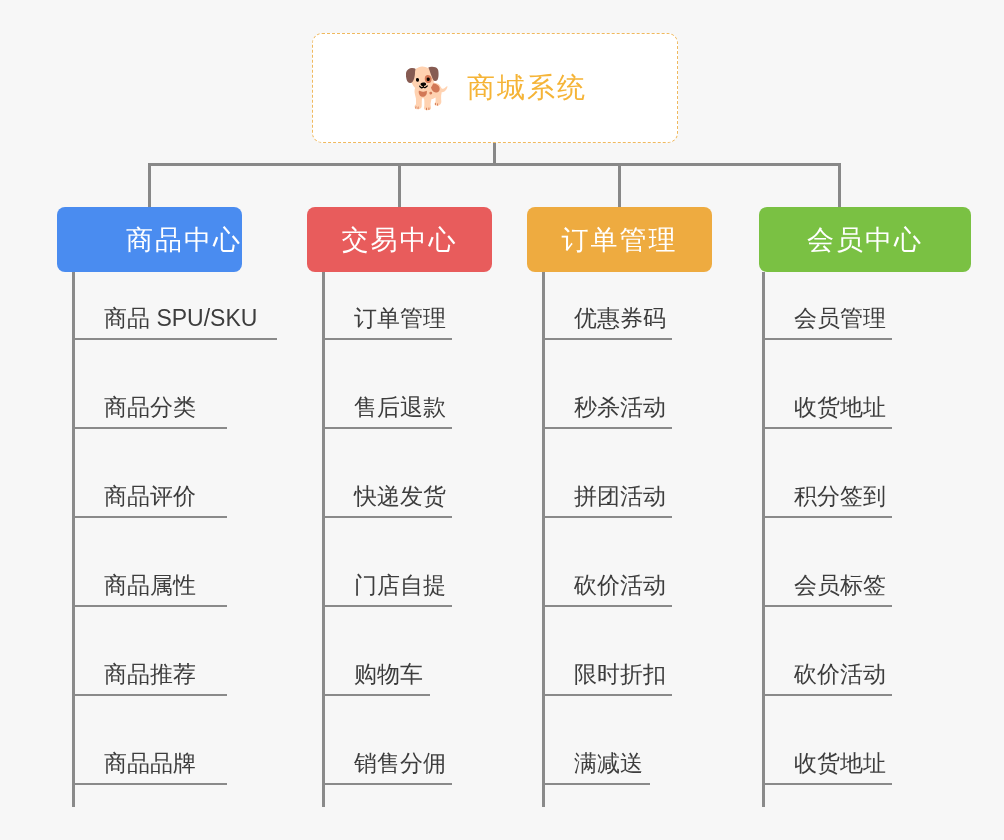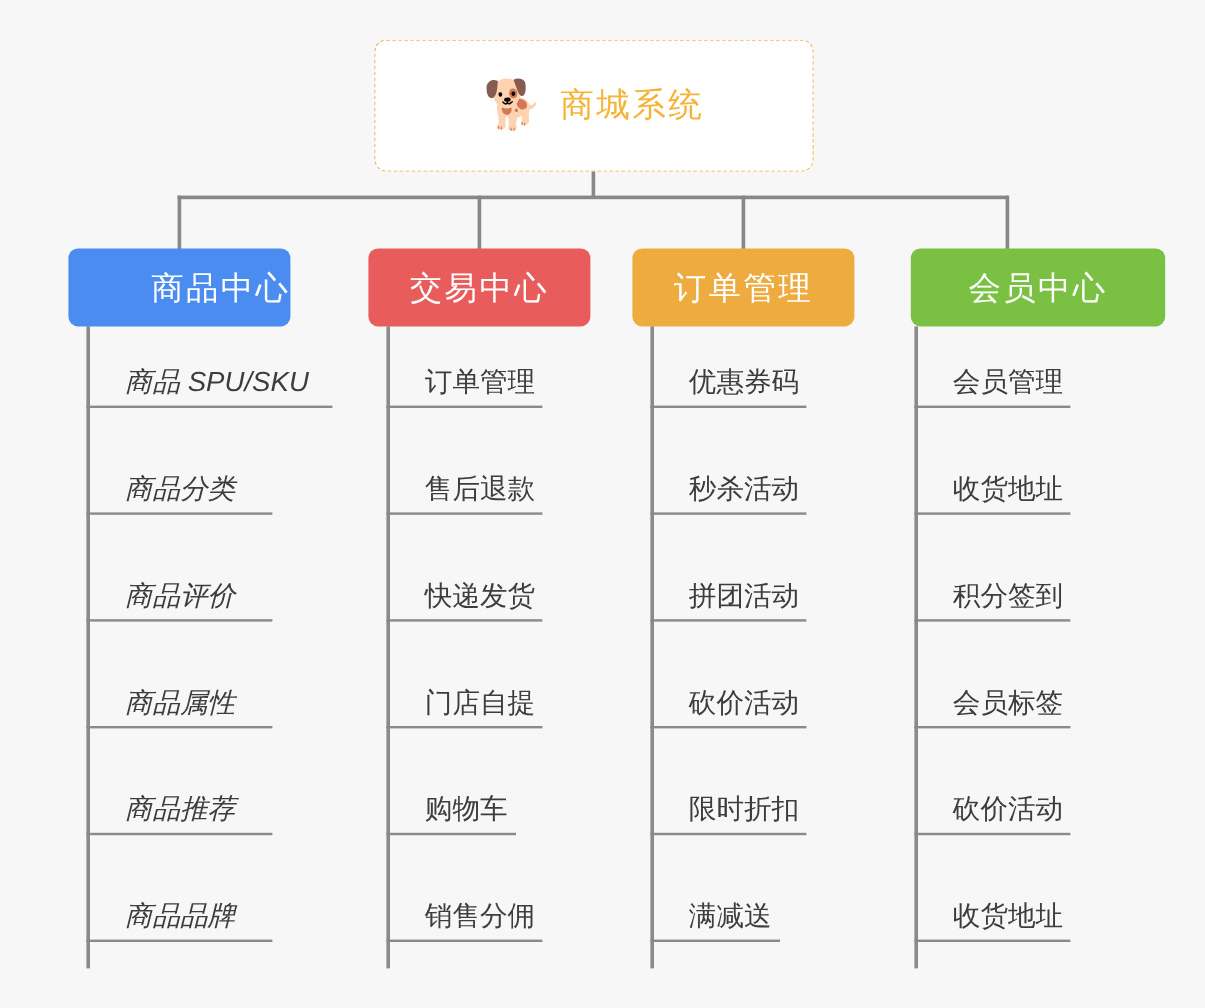--- a/index.html
+++ b/index.html
@@ -129,21 +129,21 @@
   <div class="cat-box" style="left: 307px; width: 185px; background: rgb(232, 92, 92);">
     <span>交易中心</span>
   </div>
   <div class="cat-box" style="left: 527px; width: 185px; background: rgb(238, 171, 64);">
     <span>订单管理</span>
   </div>
   <div class="cat-box" style="left: 747px; width: 212px; background: rgb(122, 193, 67); margin-left: 12px;">
     <span>会员中心</span>
   </div>
 
-  <div class="branch" style="left:72px; width:260px; height:550px;font-style:italic;">
+  <div class="branch" style="left:72px; width:260px; height:550px;">
     <div class="trunk" style="height:535px;"></div>
     <div class="leaf" style="top:68px; width:205px;">
       <span class="leaf-label">商品 SPU/SKU</span>
       <span class="leaf-underline" style="width:205px;"></span>
     </div>
     <div class="leaf" style="top:157px; width:155px;">
       <span class="leaf-label">商品分类</span>
       <span class="leaf-underline" style="width:155px;"></span>
     </div>
     <div class="leaf" style="top:246px; width:155px;">

